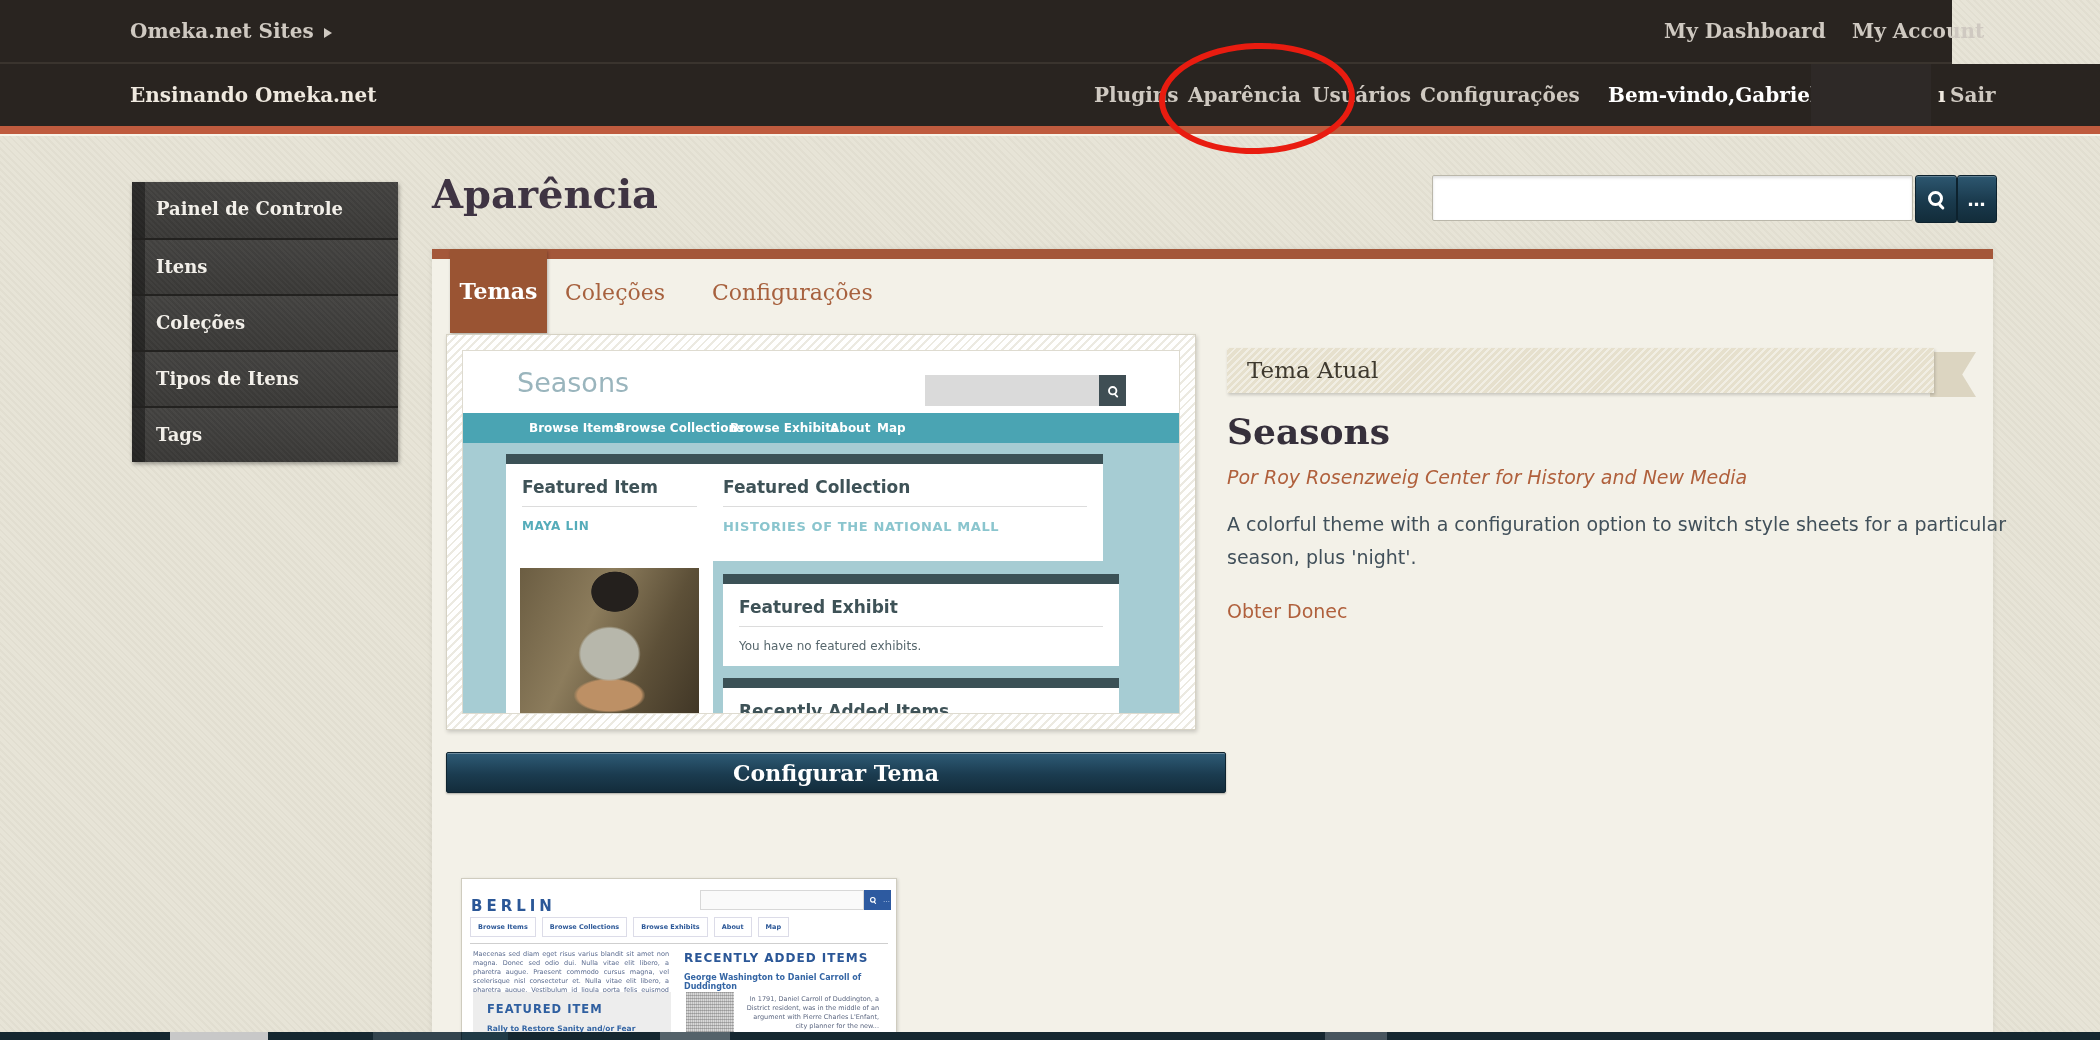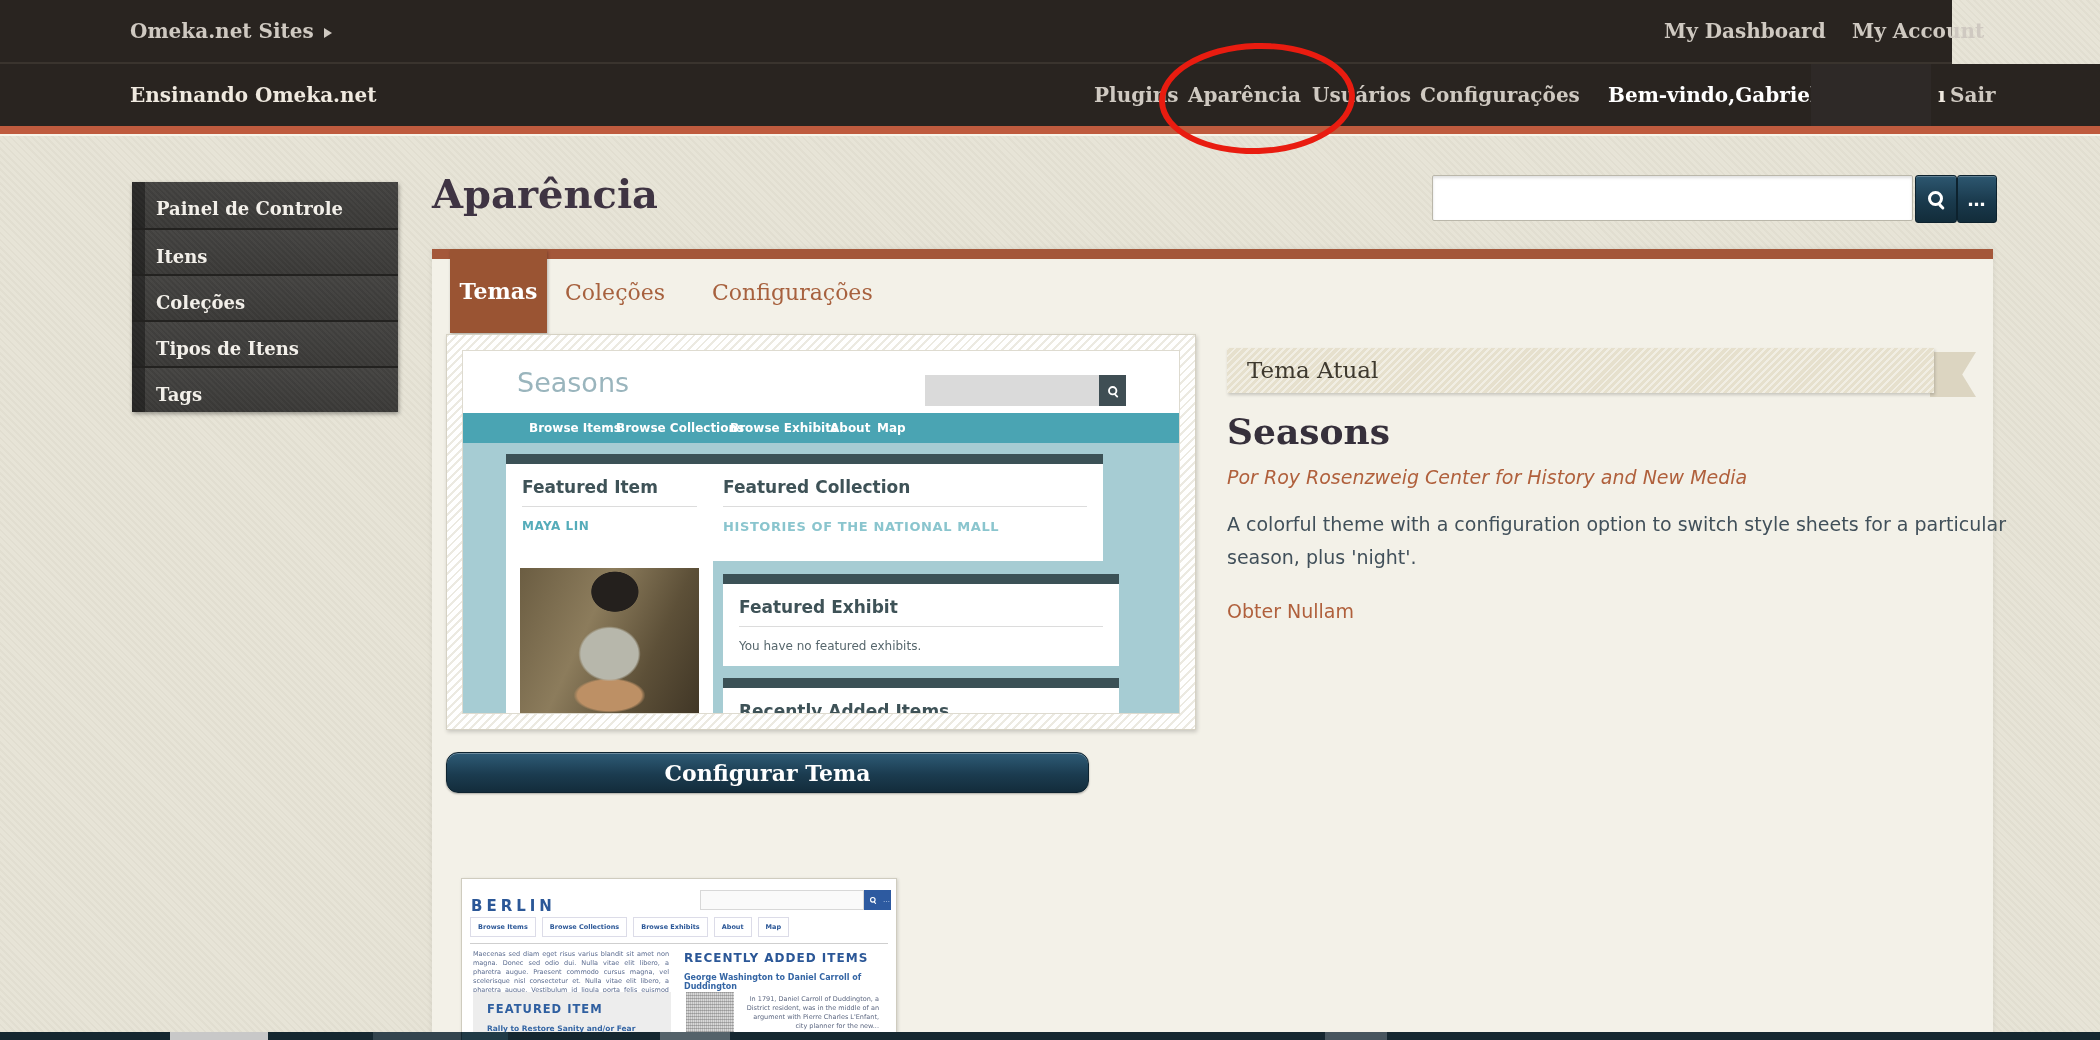--- a/index.html
+++ b/index.html
@@ -20,21 +20,21 @@
   .bar-link{color:#cfc9c1;font-family:"DejaVu Serif","Liberation Serif",serif;font-weight:bold;font-size:20px;line-height:62px;white-space:nowrap;}
   .welcome{color:#ffffff;}
   .arrow-right{display:inline-block;width:0;height:0;border-left:8px solid #cfc9c1;border-top:5px solid transparent;border-bottom:5px solid transparent;margin-left:10px;}
   .redaction{left:1811px;top:64px;width:120px;height:62px;background:#2e2927;}
 
   
   .annotation{left:1159px;top:43px;width:184px;height:99px;border:6px solid #e91c10;border-radius:50%;transform:rotate(-2deg);background:transparent;}
 
   
   .sidebar{left:132px;top:182px;width:266px;box-shadow:1px 2px 4px rgba(0,0,0,.35);}
-  .side-item{position:relative;height:46px;border-top:2px solid #232220;
+  .side-item{position:relative;height:56px;border-top:2px solid #232220;
      background:
        repeating-linear-gradient(45deg, rgba(255,255,255,.02) 0 2px, rgba(0,0,0,.04) 2px 4px),
        linear-gradient(180deg,#454442,#3b3a38);
      color:#f2efe9;font-family:"DejaVu Serif","Liberation Serif",serif;font-weight:bold;font-size:18px;line-height:53px;padding-left:24px;box-sizing:border-box;cursor:pointer;}
   .side-item::before{content:"";position:absolute;left:0;top:0;bottom:0;width:13px;background:rgba(0,0,0,.35);}
   .side-item:first-child{border-top:none;}
 
   
   .page-title{left:432px;top:170px;font-size:40px;color:#3f3443;font-weight:600;}
   .admin-search-input{left:1432px;top:175px;width:481px;height:46px;background:#fff;border:1px solid #bab7aa;box-sizing:border-box;box-shadow:inset 0 2px 3px rgba(0,0,0,.12);border-radius:2px;}
@@ -76,21 +76,21 @@
   .p-note{display:block;margin:12px 16px;font-size:12px;color:#57676d;}
   .photo{position:absolute;left:14px;top:104px;width:179px;height:148px;
      background:
        radial-gradient(ellipse 40px 34px at 53% 16%, #24201d 58%, rgba(0,0,0,0) 60%),
        radial-gradient(ellipse 15px 19px at 53% 21%, #c99b76 58%, rgba(0,0,0,0) 62%),
        radial-gradient(ellipse 52px 46px at 50% 58%, #b7b7ab 55%, rgba(0,0,0,0) 60%),
        radial-gradient(ellipse 58px 28px at 50% 86%, #bd9065 55%, rgba(0,0,0,0) 62%),
        linear-gradient(115deg,#6b5d42 0%,#8c7c5c 38%,#5d5038 70%,#403626 100%);}
 
   
-  .config-btn{left:446px;top:752px;width:643px;height:41px;border:1px solid #0e2430;border-radius:12px;box-sizing:border-box;
+  .config-btn{left:446px;top:752px;width:780px;height:41px;border:1px solid #0e2430;border-radius:2px;box-sizing:border-box;
      background:linear-gradient(180deg,#2e5b76 0%,#1b3c50 55%,#132c3b 100%);
      box-shadow:inset 0 1px 0 rgba(255,255,255,.3),0 1px 2px rgba(0,0,0,.3);
      color:#fff;font-size:22px;font-weight:bold;display:flex;align-items:center;justify-content:center;cursor:pointer;}
 
   
   .ribbon-tail{left:1930px;top:352px;width:46px;height:45px;background:#dcd5c1;
      clip-path:polygon(0 0,100% 0,70% 50%,100% 100%,0 100%);}
   .ribbon{left:1227px;top:348px;width:707px;height:45px;
      background:repeating-linear-gradient(135deg, rgba(255,255,255,.45) 0 2px, rgba(0,0,0,0) 2px 5px),#e6e0cd;
      box-shadow:1px 2px 3px rgba(0,0,0,.18);
@@ -211,21 +211,21 @@
     </div>
   </div>
 
   <div class="abs serif config-btn">Configurar Tema</div>
 
   <div class="abs ribbon-tail"></div>
   <div class="abs serif ribbon">Tema Atual</div>
   <div class="abs serif ct-name">Seasons</div>
   <div class="abs ct-author">Por Roy Rosenzweig Center for History and New Media</div>
   <div class="abs ct-desc">A colorful theme with a configuration option to switch style sheets for a particular season, plus 'night'.</div>
-  <div class="abs ct-help">Obter Nullam</div>
+  <div class="abs ct-help">Obter Donec</div>
 
   <div class="abs berlin-card">
     <span class="abs b-logo">BERLIN</span>
     <div class="abs b-search-input"></div>
     <div class="abs b-search-btn">
         <span class="mag tiny"></span>
         <span class="dots">…</span>
       </div>
     <div class="abs b-tabs">
       <span class="b-tab">Browse Items</span>

